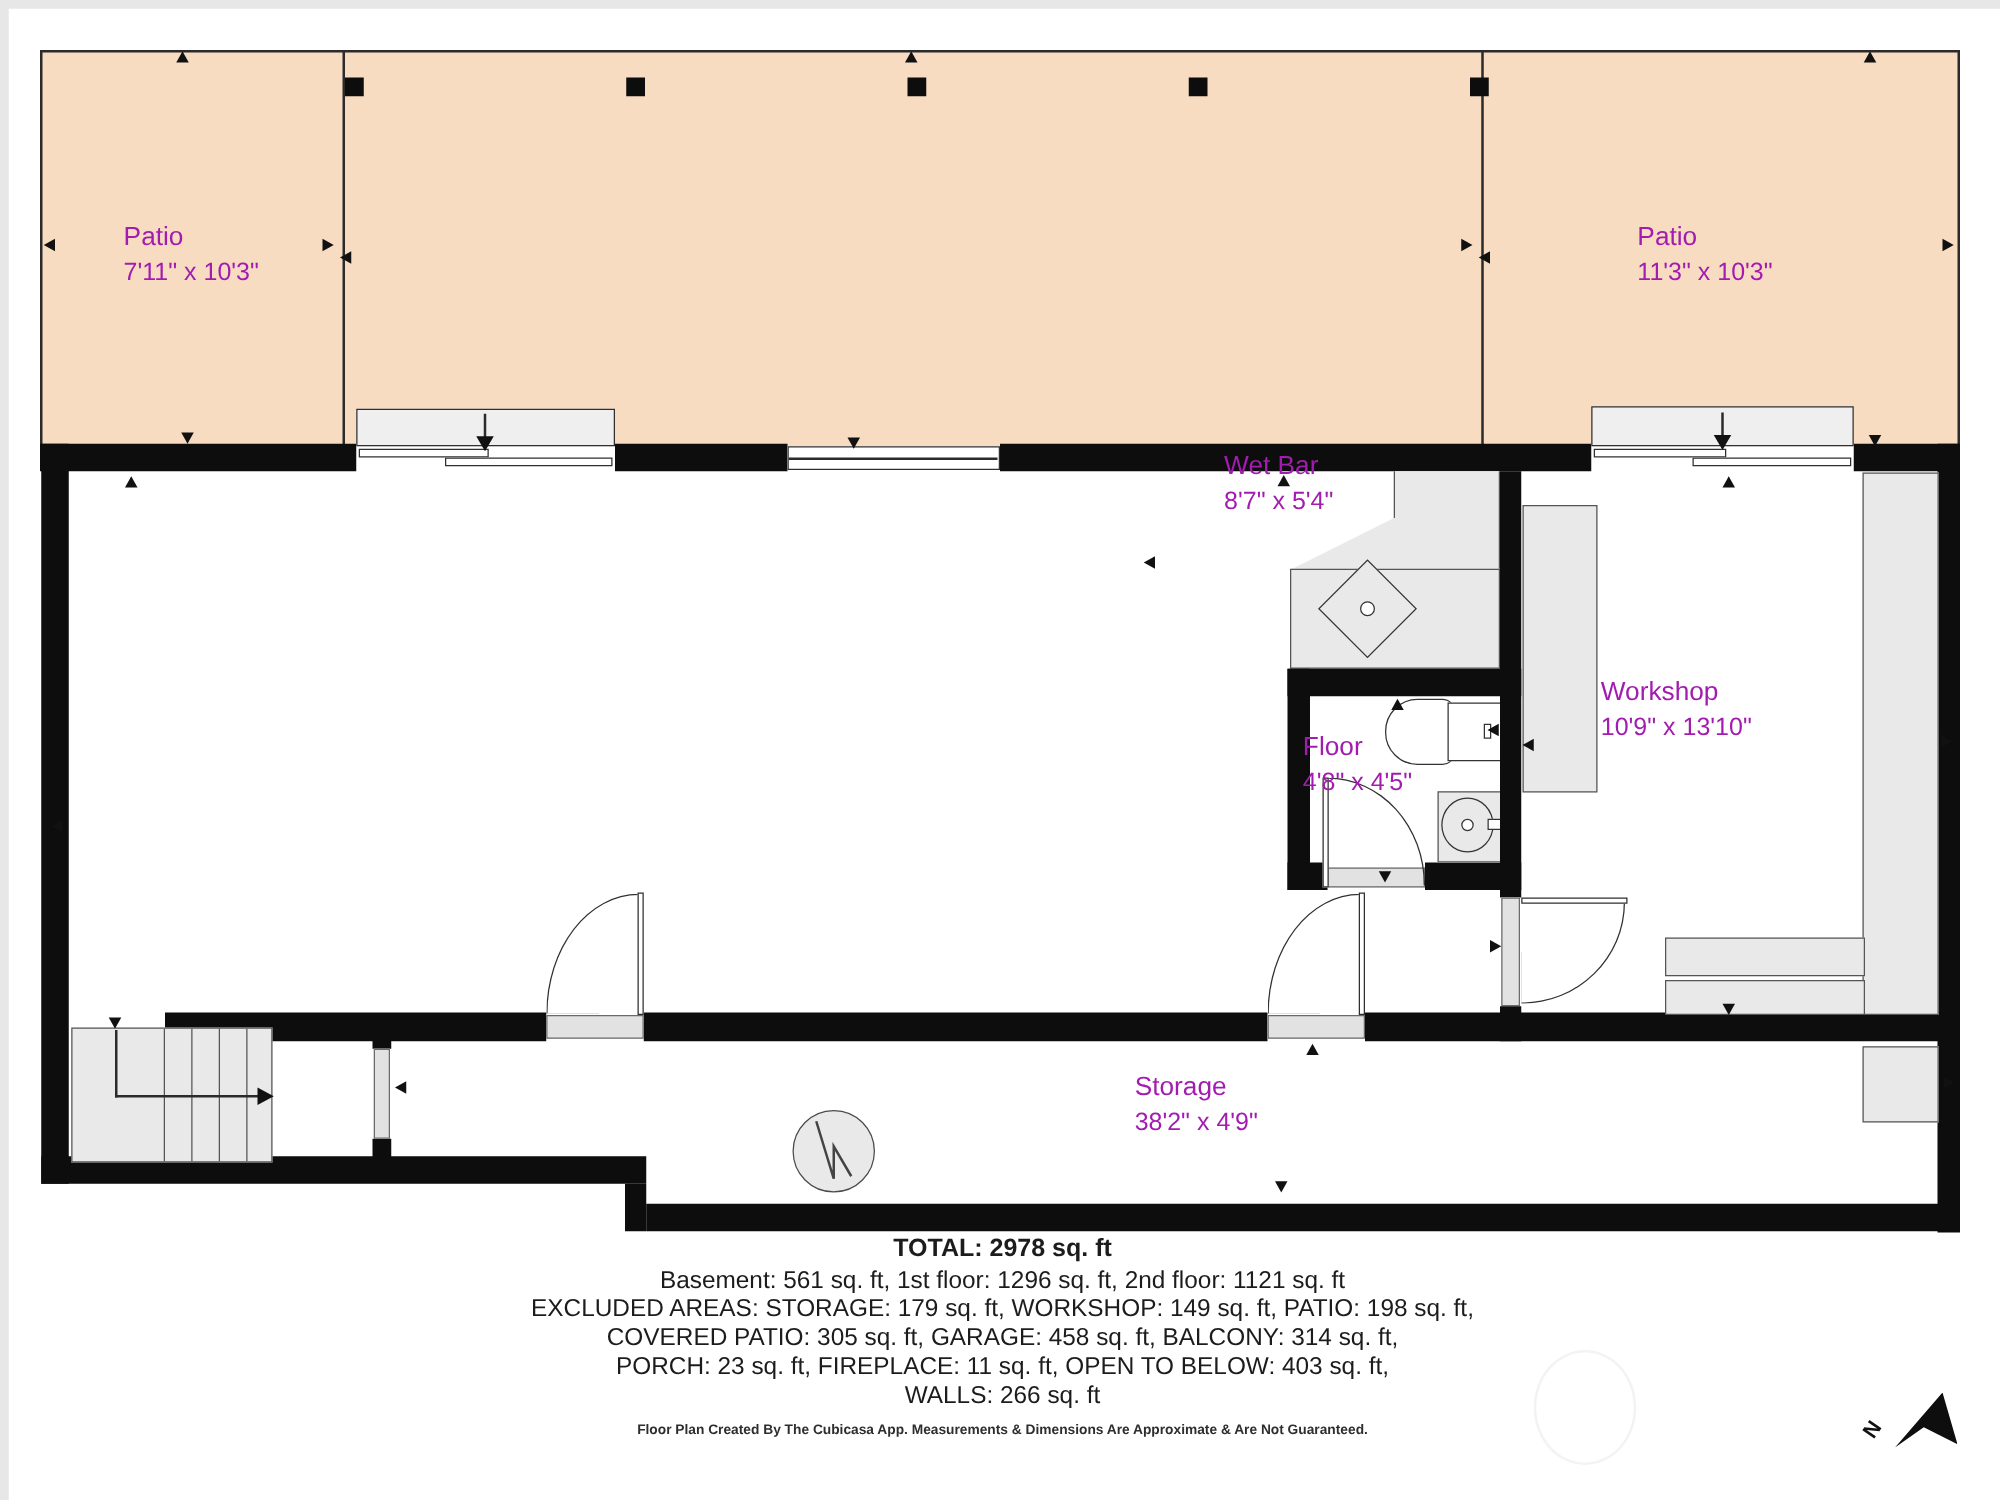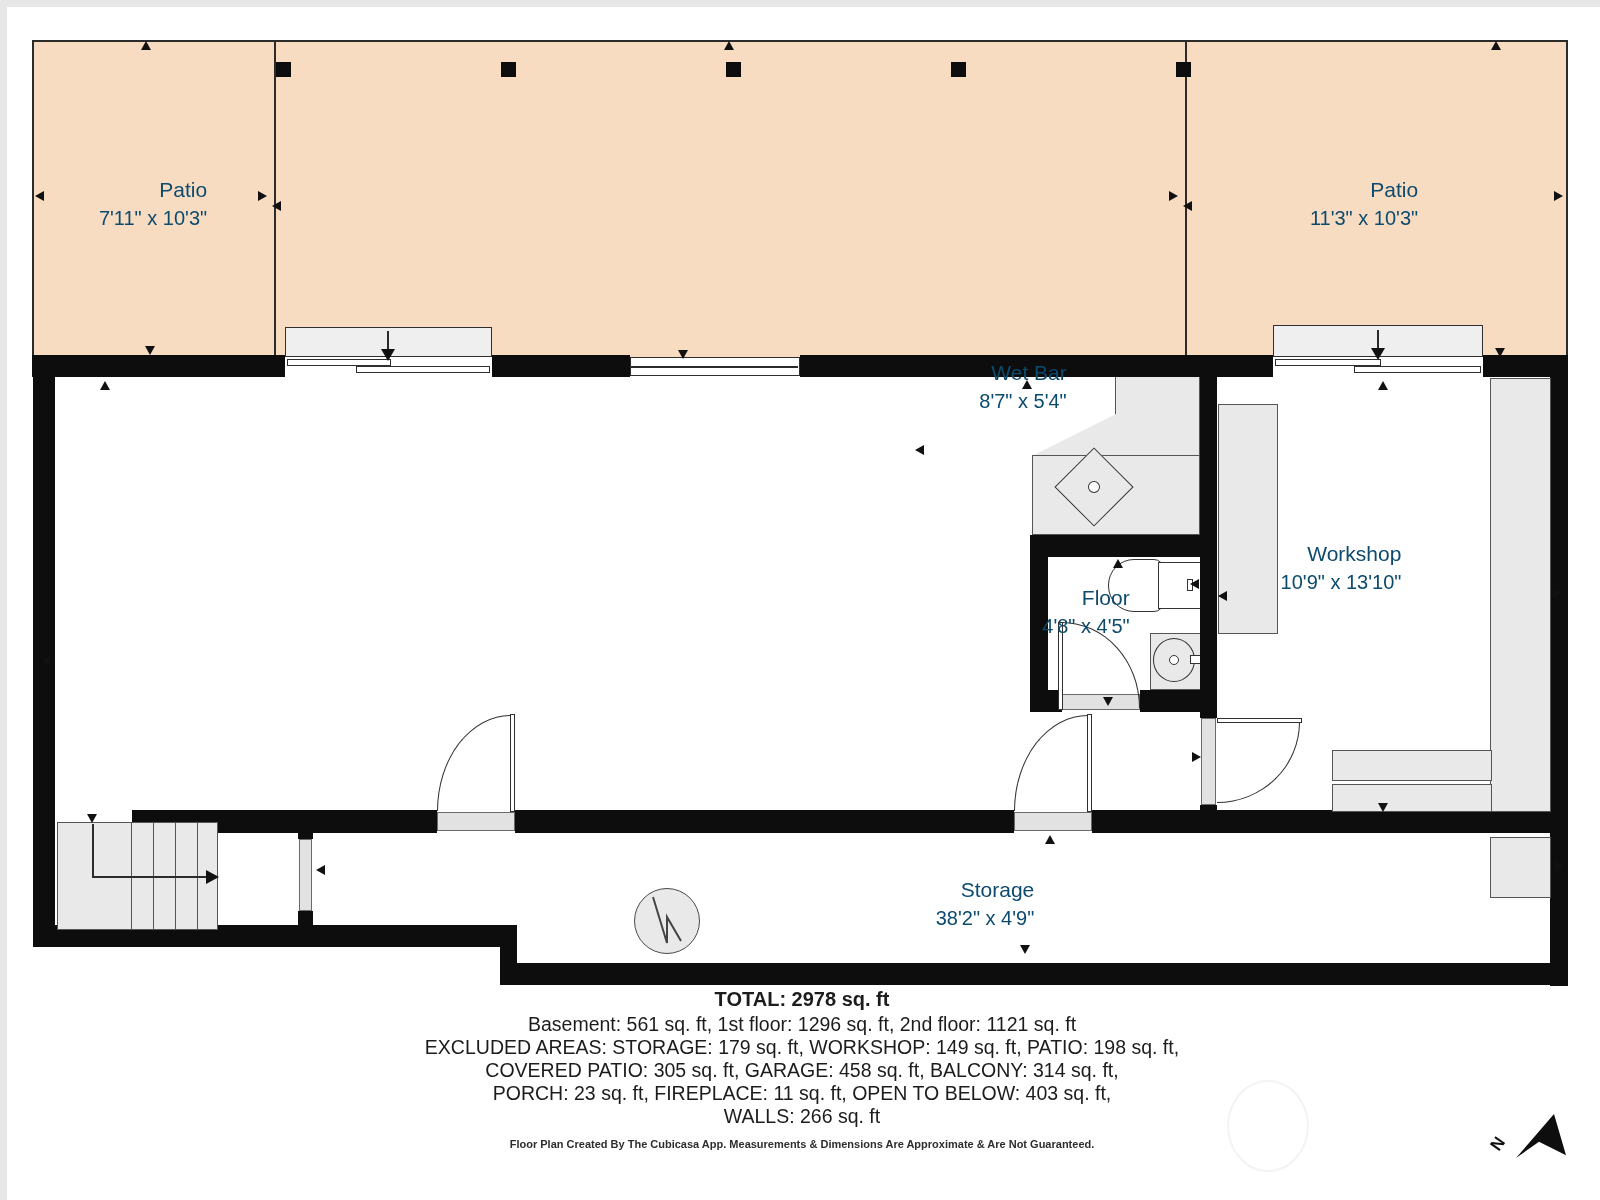--- a/index.html
+++ b/index.html
@@ -3,22 +3,22 @@
 <meta charset="utf-8">
 <style>
   html,body{margin:0;padding:0;background:#fff;}
   #stage{position:relative;width:1600px;height:1200px;background:#ffffff;overflow:hidden;
          font-family:"Liberation Sans", sans-serif;color:#222;}
   .abs{position:absolute;}
   .wall{position:absolute;background:#0d0d0d;}
   .thr{position:absolute;background:#e2e2e2;border:1px solid #6a6a6a;box-sizing:border-box;}
   .grayline{position:absolute;background:#e9e9e9;border:1px solid #555;box-sizing:border-box;}
   .tline{position:absolute;background:#2b2b2b;}
-  .room-label{position:absolute;transform:translate(-50%,-50%);text-align:right;
-              color:#0c4a6e;font-size:21px;line-height:29px;white-space:nowrap;z-index:30;}
+  .room-label{position:absolute;transform:translate(-50%,-50%);text-align:left;
+              color:#a21caf;font-size:21px;line-height:29px;white-space:nowrap;z-index:30;}
   .room-label .dims{font-size:20px;}
   .arc{position:absolute;box-sizing:border-box;border:0 solid #2f2f2f;background:transparent;}
   .leaf{position:absolute;background:#fff;border:1.5px solid #2f2f2f;box-sizing:border-box;}
   .sld{position:absolute;background:#efefef;border:1.5px solid #2f2f2f;box-sizing:border-box;}
   .win{position:absolute;background:#fff;border:1.5px solid #2f2f2f;box-sizing:border-box;}
   .tri{position:absolute;width:0;height:0;z-index:25;}
   .t-up{border-left:5px solid transparent;border-right:5px solid transparent;border-bottom:9px solid #111;}
   .t-down{border-left:5px solid transparent;border-right:5px solid transparent;border-top:9px solid #111;}
   .t-left{border-top:5px solid transparent;border-bottom:5px solid transparent;border-right:9px solid #111;}
   .t-right{border-top:5px solid transparent;border-bottom:5px solid transparent;border-left:9px solid #111;}
@@ -164,21 +164,21 @@
   <div class="tline" style="left:92px;top:824px;width:1.5px;height:54px;"></div>
   <div class="tline" style="left:92px;top:876px;width:116px;height:1.5px;"></div>
   <div class="tri t-right" style="left:206px;top:870px;border-top-width:7px;border-bottom-width:7px;border-left-width:13px;"></div>
 
   <div class="grayline" style="left:1490px;top:837px;width:61px;height:61px;"></div>
   <div class="grayline" style="left:634px;top:888px;width:66px;height:66px;border-radius:50%;border:1.5px solid #4a4a4a;">
     <svg width="63" height="63" viewBox="0 0 63 63" style="position:absolute;left:0;top:0;">
       <polyline points="18,8 32,54 32,28 46,52" fill="none" stroke="#444" stroke-width="2"></polyline>
     </svg>
   </div>
-  <div class="room-label" style="left:957px;top:904px;margin-left:28px;">
+  <div class="room-label" style="left:957px;top:884px;">
     <div>Storage</div>
     <div class="dims">38'2" x 4'9"</div>
   </div>
 
 
   <div class="tri t-up" style="left:141px;top:41px;"></div>
   <div class="tri t-up" style="left:724px;top:41px;"></div>
   <div class="tri t-up" style="left:1491px;top:41px;"></div>
   <div class="tri t-left" style="left:35px;top:191px;"></div>
   <div class="tri t-right" style="left:258px;top:191px;"></div>

